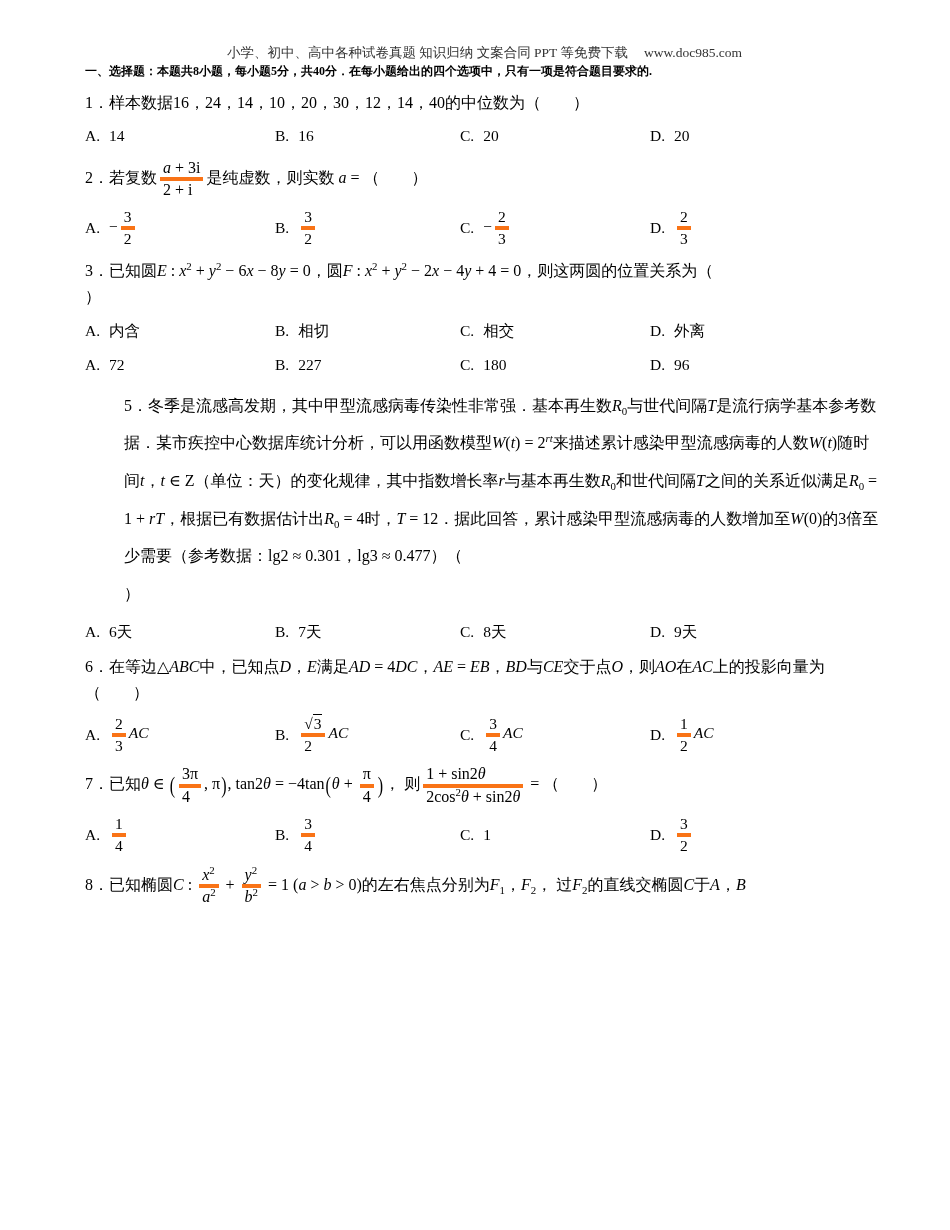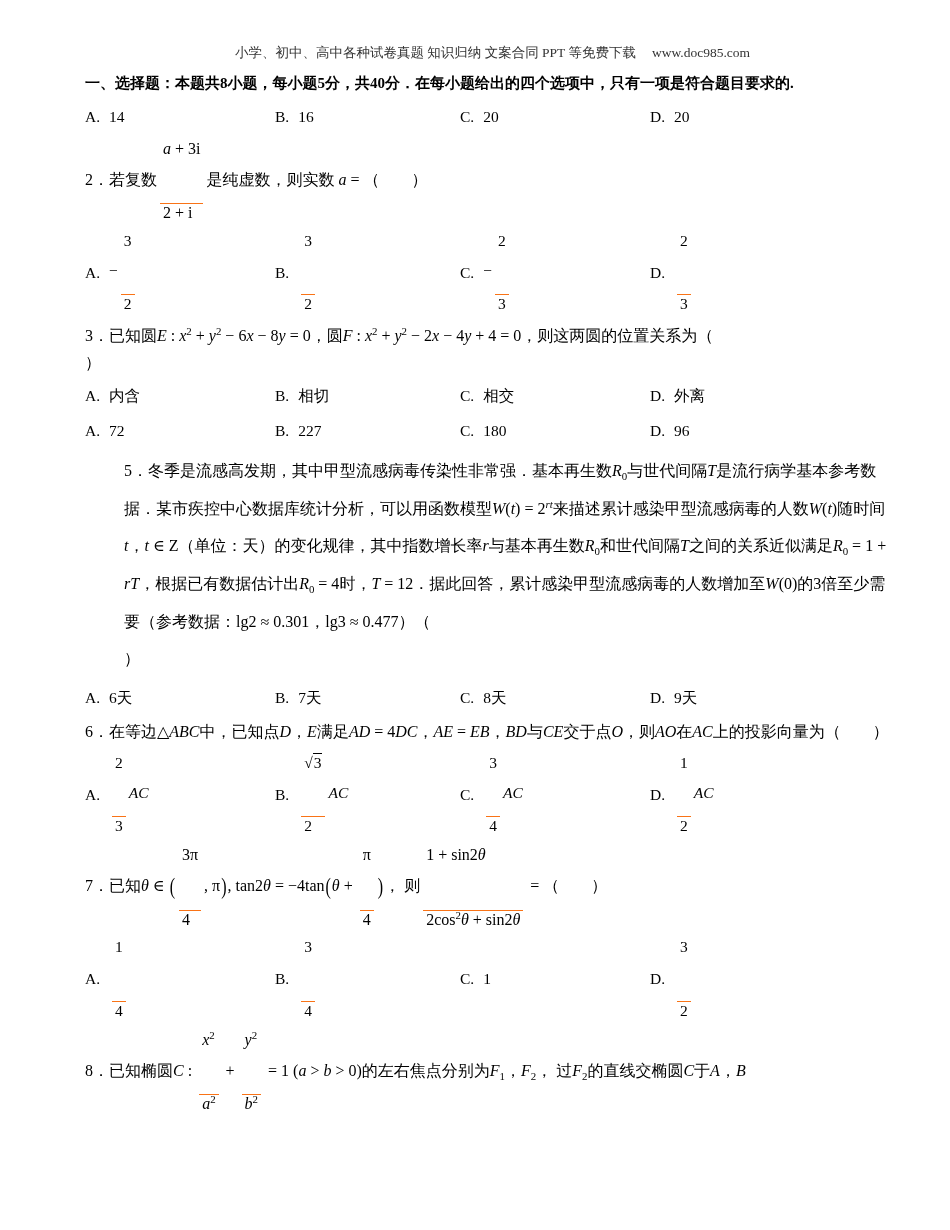--- a/index.html
+++ b/index.html
@@ -3,42 +3,42 @@
 <meta charset="utf-8">
 <style>
   * { margin: 0; padding: 0; box-sizing: border-box; }
   html, body { background: #ffffff; }
   body {
     width: 950px;
     min-height: 1230px;
     color: #000;
     font-family: "Liberation Serif", "DejaVu Serif", serif;
   }
-  .page { padding: 44px 50px 40px 85px; }
+  .page { padding: 44px 66px 40px 85px; }
 
   .doc-header {
     text-align: center;
     font-size: 13.5px;
     color: #333;
     white-space: nowrap;
   }
   .doc-header .url { margin-left: 16px; color: #333; text-decoration: none; cursor: pointer; }
 
   .title {
     text-align: center;
     font-size: 22px;
     font-weight: 700;
     margin-top: 34px;
     letter-spacing: 0.5px;
   }
 
   .section-heading {
-    font-size: 15px;
+    font-size: 12px;
     font-weight: 700;
-    margin-top: 10px;
+    margin-top: 0;
     line-height: 1.55;
   }
 
   .question { margin-top: 9px; font-size: 16px; line-height: 1.65; }
   .question.spacious .stem { line-height: 2.35; margin-left: 39px; }
 
   .options {
     display: grid;
     grid-template-columns: 190px 185px 190px 1fr;
     align-items: center;
@@ -53,21 +53,21 @@
   .math i, .opt-value i { font-style: italic; }
   sup, sub { font-size: 0.68em; line-height: 0; }
   .frac {
     display: inline-block;
     vertical-align: middle;
     text-align: left;
     line-height: 1.15;
     margin: 1px 3px;
   }
   .frac .num, .frac .den { display: block; padding: 0 3px; }
-  .frac .den { border-top: 1px solid #f97316; margin-top: 45px; }
+  .frac .den { border-top: 4px solid #f97316; }
   .sqrt .rad { border-top: 1px solid #000; padding: 0 1px; }
   .bp {
     display: inline-block;
     transform: scaleY(1.5);
     vertical-align: middle;
     padding: 0 1px;
   }
 </style>
 </head>
 <body>
@@ -76,20 +76,21 @@
 
   <div class="doc-header">
     <span>小学、初中、高中各种试卷真题 知识归纳 文案合同 PPT 等免费下载</span><span class="url">www.doc985.com</span>
   </div>
 
 
   <p class="section-heading">一、选择题：本题共8小题，每小题5分，共40分．在每小题给出的四个选项中，只有一项是符合题目要求的.</p>
 
   <div class="questions">
       <div class="question">
+    <div class="stem">1．样本数据16，24，14，10，20，30，12，14，40的中位数为（　　）</div>
     <div class="options">
           <div class="option">
             <span class="opt-label">A.</span>
             <span class="opt-value">14</span>
           </div>
           <div class="option">
             <span class="opt-label">B.</span>
             <span class="opt-value">16</span>
           </div>
           <div class="option">

